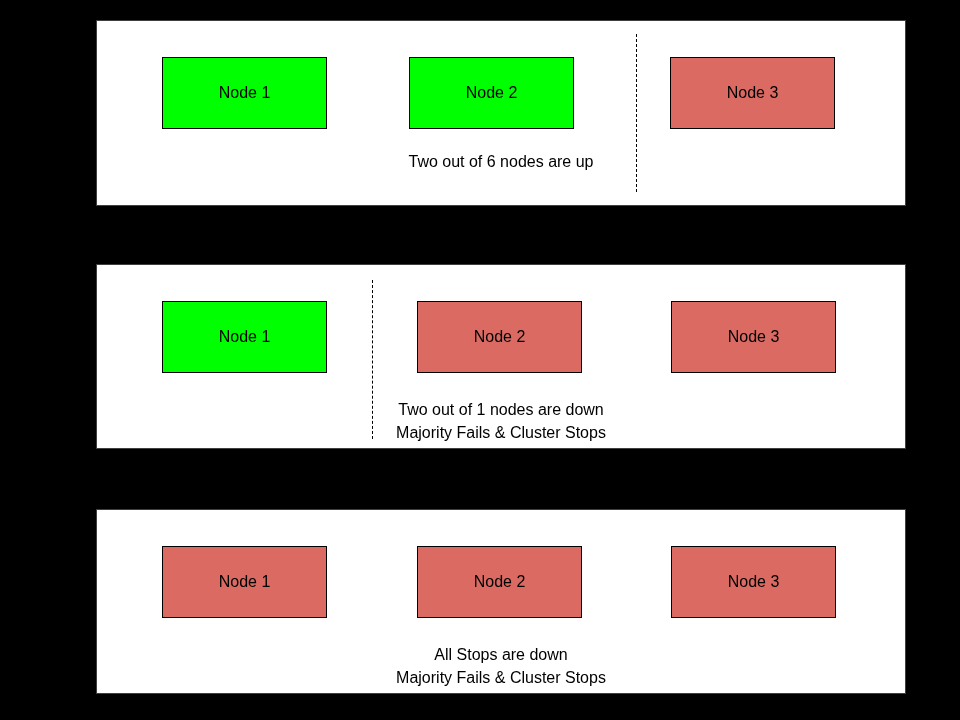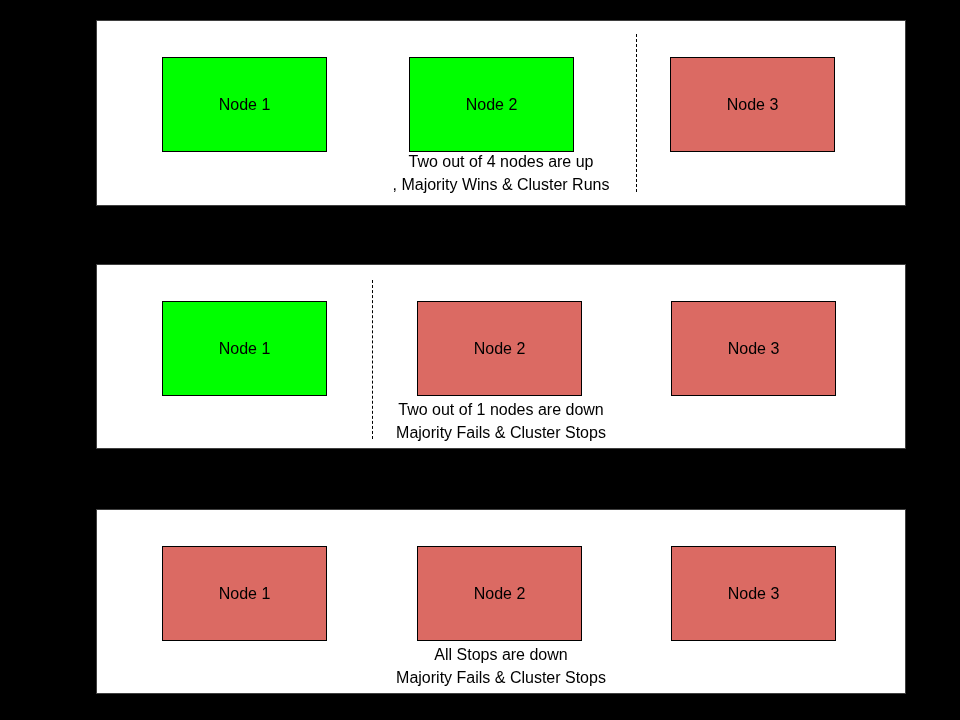--- a/index.html
+++ b/index.html
@@ -20,21 +20,21 @@
     border: 1px solid #3f3f3f;
   }
   .panel-0 { top: 20px;  height: 186px; }
   .panel-1 { top: 264px; height: 185px; }
   .panel-2 { top: 509px; height: 185px; }
 
   .node {
     position: absolute;
     top: 36px;
     width: 165px;
-    height: 95px;
+    height: 72px;
     border: 1px solid #000000;
     display: flex;
     align-items: center;
     justify-content: center;
     font-size: 16px;
     color: #000000;
   }
   .node[data-status="up"]   { background: #00ff00; }
   .node[data-status="down"] { background: #db6a63; }
 
@@ -74,22 +74,21 @@
       <span>Node 1</span>
     </div>
     <div class="node pos-b" data-status="up">
       <span>Node 2</span>
     </div>
     <div class="node pos-c" data-status="down">
       <span>Node 3</span>
     </div>
     <div class="divider divider-0"></div>
     <div class="caption caption-0">
-      <div>Two out of 4 nodes are up</div>
-      <div>, Majority Wins &amp; Cluster Runs</div>
+      <div>Two out of 6 nodes are up</div>
     </div>
   </section>
 
   <section class="panel panel-1">
     <div class="node pos-a" data-status="up">
       <span>Node 1</span>
     </div>
     <div class="node pos-b" data-status="down">
       <span>Node 2</span>
     </div>

